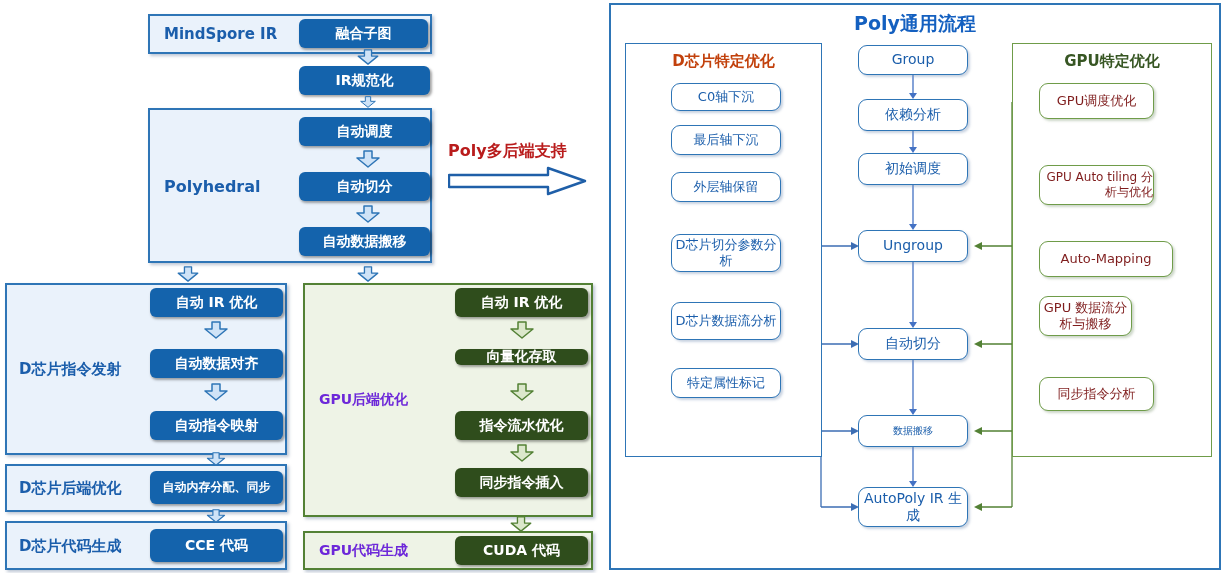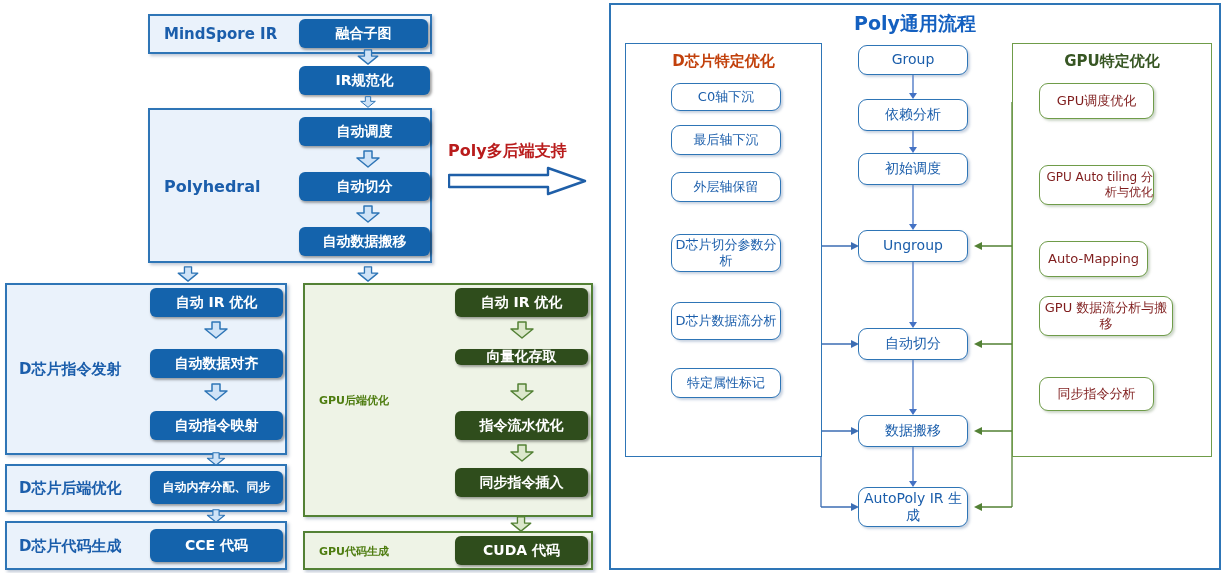--- a/index.html
+++ b/index.html
@@ -7,21 +7,21 @@
           font-family:"DejaVu Sans","Liberation Sans",sans-serif;overflow:hidden;}
   .abs{position:absolute;box-sizing:border-box;}
   
   .cont-blue{background:#eaf2fb;border:2px solid #2e75b6;box-shadow:2px 2px 3px rgba(110,130,160,.45);}
   .cont-green{background:#eef3e6;border:2px solid #538135;box-shadow:2px 2px 3px rgba(110,130,160,.45);}
   .dk-blue{background:#1463ac;color:#fff;border-radius:6px;display:flex;align-items:center;justify-content:center;
            font-weight:600;font-size:14px;box-shadow:1.5px 2px 2.5px rgba(0,0,0,.35);white-space:nowrap;}
   .dk-green{background:#2f4d1c;color:#fff;border-radius:6px;display:flex;align-items:center;justify-content:center;
            font-weight:600;font-size:14px;box-shadow:1.5px 2px 2.5px rgba(0,0,0,.35);white-space:nowrap;}
   .lab-blue{color:#1b5eab;font-weight:bold;font-size:15px;white-space:nowrap;}
-  .lab-green{color:#4d7c0f;font-weight:bold;font-size:11px;white-space:nowrap;}
+  .lab-green{color:#6d28d9;font-weight:bold;font-size:14px;white-space:nowrap;}
   .vcenter{top:50%;transform:translateY(-50%);}
   
   .panel{background:#fff;border:2px solid #2e75b6;}
   .rp-title{width:100%;text-align:center;font-weight:bold;font-size:19px;color:#1460c0;}
   .col-blue{background:#fff;border:1.5px solid #2e75b6;}
   .col-green{background:#fff;border:1.5px solid #6f9c49;}
   .col-title{width:100%;text-align:center;font-weight:bold;font-size:15px;margin-top:8px;}
   .rp-box{background:#fff;border:1.5px solid #2e75b6;border-radius:9px;color:#1b5eab;font-size:13px;
           display:flex;align-items:center;justify-content:center;text-align:center;line-height:1.25;
           padding:1px 0;box-shadow:2px 2px 2.5px rgba(120,145,180,.4);}
@@ -181,26 +181,26 @@
       <div class="abs rp-box" style="left:45px;top:190px;width:110px;height:38px;">D芯片切分参数分析</div>
       <div class="abs rp-box" style="left:45px;top:258px;width:110px;height:38px;">D芯片数据流分析</div>
       <div class="abs rp-box" style="left:45px;top:324px;width:110px;height:30px;">特定属性标记</div>
     </div>
 
     <div class="abs rp-box" style="left:247px;top:40px;width:110px;height:30px;font-size:14px;">Group</div>
     <div class="abs rp-box" style="left:247px;top:94px;width:110px;height:32px;font-size:14px;">依赖分析</div>
     <div class="abs rp-box" style="left:247px;top:148px;width:110px;height:32px;font-size:14px;">初始调度</div>
     <div class="abs rp-box" style="left:247px;top:225px;width:110px;height:32px;font-size:14px;">Ungroup</div>
     <div class="abs rp-box" style="left:247px;top:323px;width:110px;height:32px;font-size:14px;">自动切分</div>
-    <div class="abs rp-box" style="left:247px;top:410px;width:110px;height:32px;font-size:14px;">数据搬移</div>
+    <div class="abs rp-box" style="left:247px;top:410px;width:110px;height:32px;font-size:10px;">数据搬移</div>
     <div class="abs rp-box" style="left:247px;top:482px;width:110px;height:40px;font-size:14px;">AutoPoly IR 生成</div>
 
     <div class="abs col-green" style="left:401px;top:38px;width:200px;height:414px;">
       <div class="col-title" style="color:#375623;">GPU特定优化</div>
       <div class="abs rp-box green" style="left:26px;top:39px;width:115px;height:36px;">GPU调度优化</div>
       <div class="abs rp-box green" style="left:26px;top:121px;width:115px;height:40px;font-size:12px;text-align:right;">GPU Auto tiling 分析与优化</div>
-      <div class="abs rp-box green" style="left:26px;top:197px;width:109px;height:36px;">Auto-Mapping</div>
-      <div class="abs rp-box green" style="left:26px;top:252px;width:134px;height:40px;">GPU 数据流分析与搬移</div>
+      <div class="abs rp-box green" style="left:26px;top:197px;width:134px;height:36px;">Auto-Mapping</div>
+      <div class="abs rp-box green" style="left:26px;top:252px;width:93px;height:40px;">GPU 数据流分析与搬移</div>
       <div class="abs rp-box green" style="left:26px;top:333px;width:115px;height:34px;">同步指令分析</div>
     </div>
 
   </div>
 </div>
 
 </body></html>

